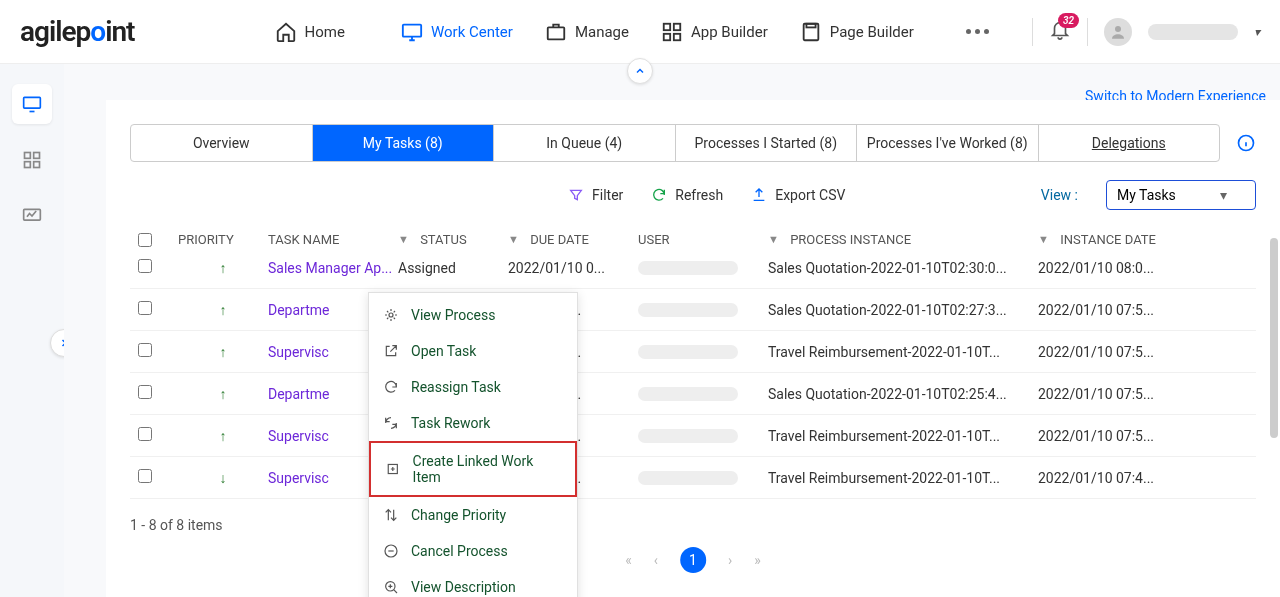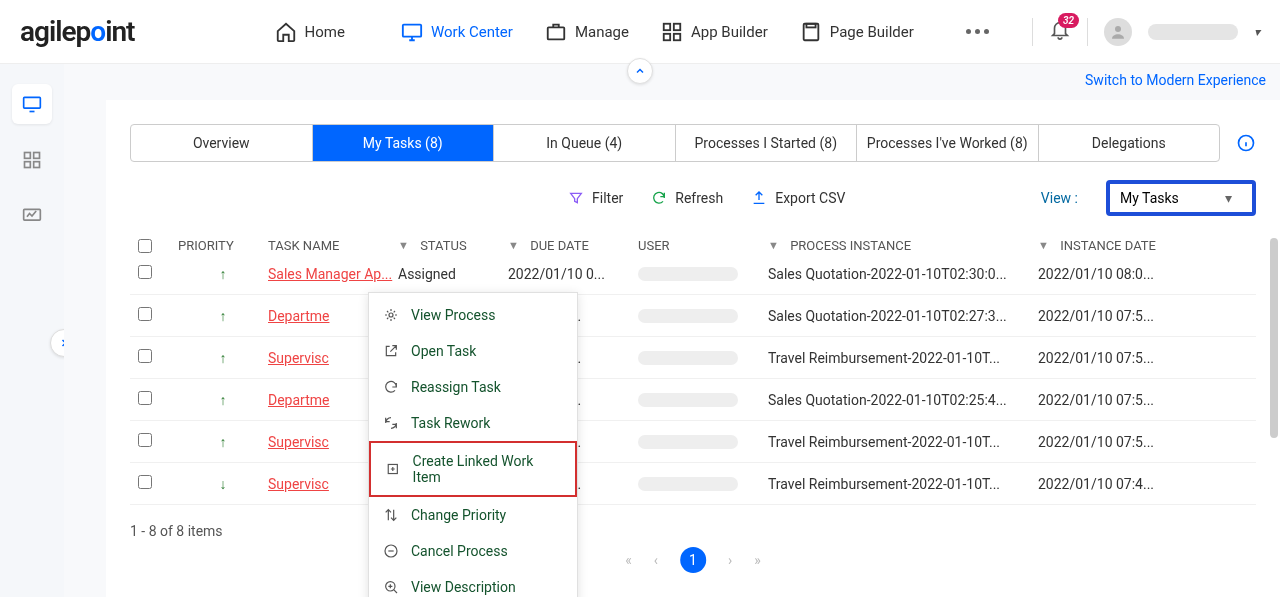--- a/index.html
+++ b/index.html
@@ -28,52 +28,52 @@
 .collapse-btn { position: absolute; top: 58px; left: 50%; transform: translateX(-50%); width: 26px; height: 26px; background: #fff; border: 1px solid #e0e0e0; border-radius: 50%; display: flex; align-items: center; justify-content: center; box-shadow: 0 1px 3px rgba(0,0,0,0.1); color:#0066ff; cursor:pointer; z-index:5;}
 
 
 .below-header { display: flex; height: calc(100% - 64px); }
 .sidebar { width: 64px; background: #f5f7fa; display: flex; flex-direction: column; align-items: center; padding-top: 20px; gap: 16px; position:relative;}
 .sidebar-item { width: 40px; height: 40px; display: flex; align-items: center; justify-content: center; border-radius: 6px; cursor: pointer; color:#888;}
 .sidebar-item.active { background: #fff; color: #0066ff; box-shadow: 0 1px 3px rgba(0,0,0,0.08);}
 .sidebar-expand { position:absolute; bottom: 240px; right:-14px; width:28px; height:28px; background:#fff; border:1px solid #ddd; border-radius:50%; display:flex; align-items:center; justify-content:center; color:#0066ff; cursor:pointer; box-shadow:0 1px 3px rgba(0,0,0,0.1);}
 
 .main { flex: 1; background: #f8f9fb; overflow: hidden; position: relative; }
-.switch-link { position: absolute; top: 8px; right: 14px; color: #0066ff; font-size: 14px; cursor: pointer; }
+.switch-link { position: absolute; top: 24px; right: 14px; color: #0066ff; font-size: 14px; cursor: pointer; }
 
 .content { margin: 36px 0 0 42px; background: #fff; height: calc(100% - 36px); padding: 24px 24px 0 24px; position:relative;}
 .tabs { display: flex; border: 1px solid #ccc; border-radius: 4px; overflow: hidden; }
 .tab { flex: 1; text-align: center; padding: 10px 0; font-size: 14px; cursor: pointer; border-right: 1px solid #ccc; color:#333;}
-.tab:last-child { border-right: none; }
+.tab:last-child { border-right: none; text-decoration: underline; }
 .tab.active { background: #0066ff; color: #fff; }
 
 .toolbar { display: flex; justify-content: flex-start; gap: 28px; margin-top: 18px; align-items: center; }
 .toolbar-spacer { width: 410px;}
 .tool { display: flex; align-items: center; gap: 8px; color: #333; font-size: 14px; cursor: pointer; }
 .tool svg { width:16px; height:16px;}
 .view-label { margin-left: auto; font-size: 14px; color:#0369a1;}
-.view-select { border: 4px solid #1d4ed8; border-radius: 4px; padding: 6px 20px 6px 10px; font-size: 14px; position: relative; background:#fff; cursor:pointer; min-width:150px; display:flex; justify-content:space-between; align-items:center;}
+.view-select { border: 1px solid #1d4ed8; border-radius: 4px; padding: 6px 28px 6px 10px; font-size: 14px; position: relative; background:#fff; cursor:pointer; min-width:150px; display:flex; justify-content:space-between; align-items:center;}
 
 .table-head { display: flex; align-items: center; margin-top: 22px; padding: 0 8px; font-size: 13px; color: #555; }
 .th { display:flex; align-items:center; gap:4px;}
 .th.check { width: 40px;}
 .th.priority { width: 90px;}
 .th.taskname { width: 130px;}
 .th.status { width: 110px;}
 .th.duedate { width: 130px;}
 .th.user { width: 130px;}
 .th.process { width: 270px;}
 .th.assigned { width: 160px;}
 .filter-ic { color:#888; font-size:11px;}
 
 .row { display: flex; align-items: center; padding: 12px 8px; font-size: 14px; color: #333; border-bottom: 1px solid #f0f0f0;}
 .cell.check { width: 40px;}
 .cell.priority { width: 90px; text-align:center; color:#2e7d32;}
 .cell.taskname { width: 130px; }
-.cell.taskname a { color: #ef4444; text-decoration: underline; cursor:pointer;}
+.cell.taskname a { color: #6d28d9; cursor:pointer;}
 .cell.status { width: 110px;}
 .cell.duedate { width: 130px;}
 .cell.user { width: 130px;}
 .cell.process { width: 270px;}
 .cell.assigned { width: 160px;}
 .user-pill { width: 100px; height: 14px; background: #eee; border-radius: 7px;}
 input[type=checkbox]{ width:14px; height:14px; cursor:pointer;}
 
 .footer { display:flex; align-items:center; margin-top:18px; font-size:14px; color:#555;}
 .pager { position:absolute; left:50%; bottom:24px; transform:translateX(-50%); display:flex; align-items:center; gap:22px;}

